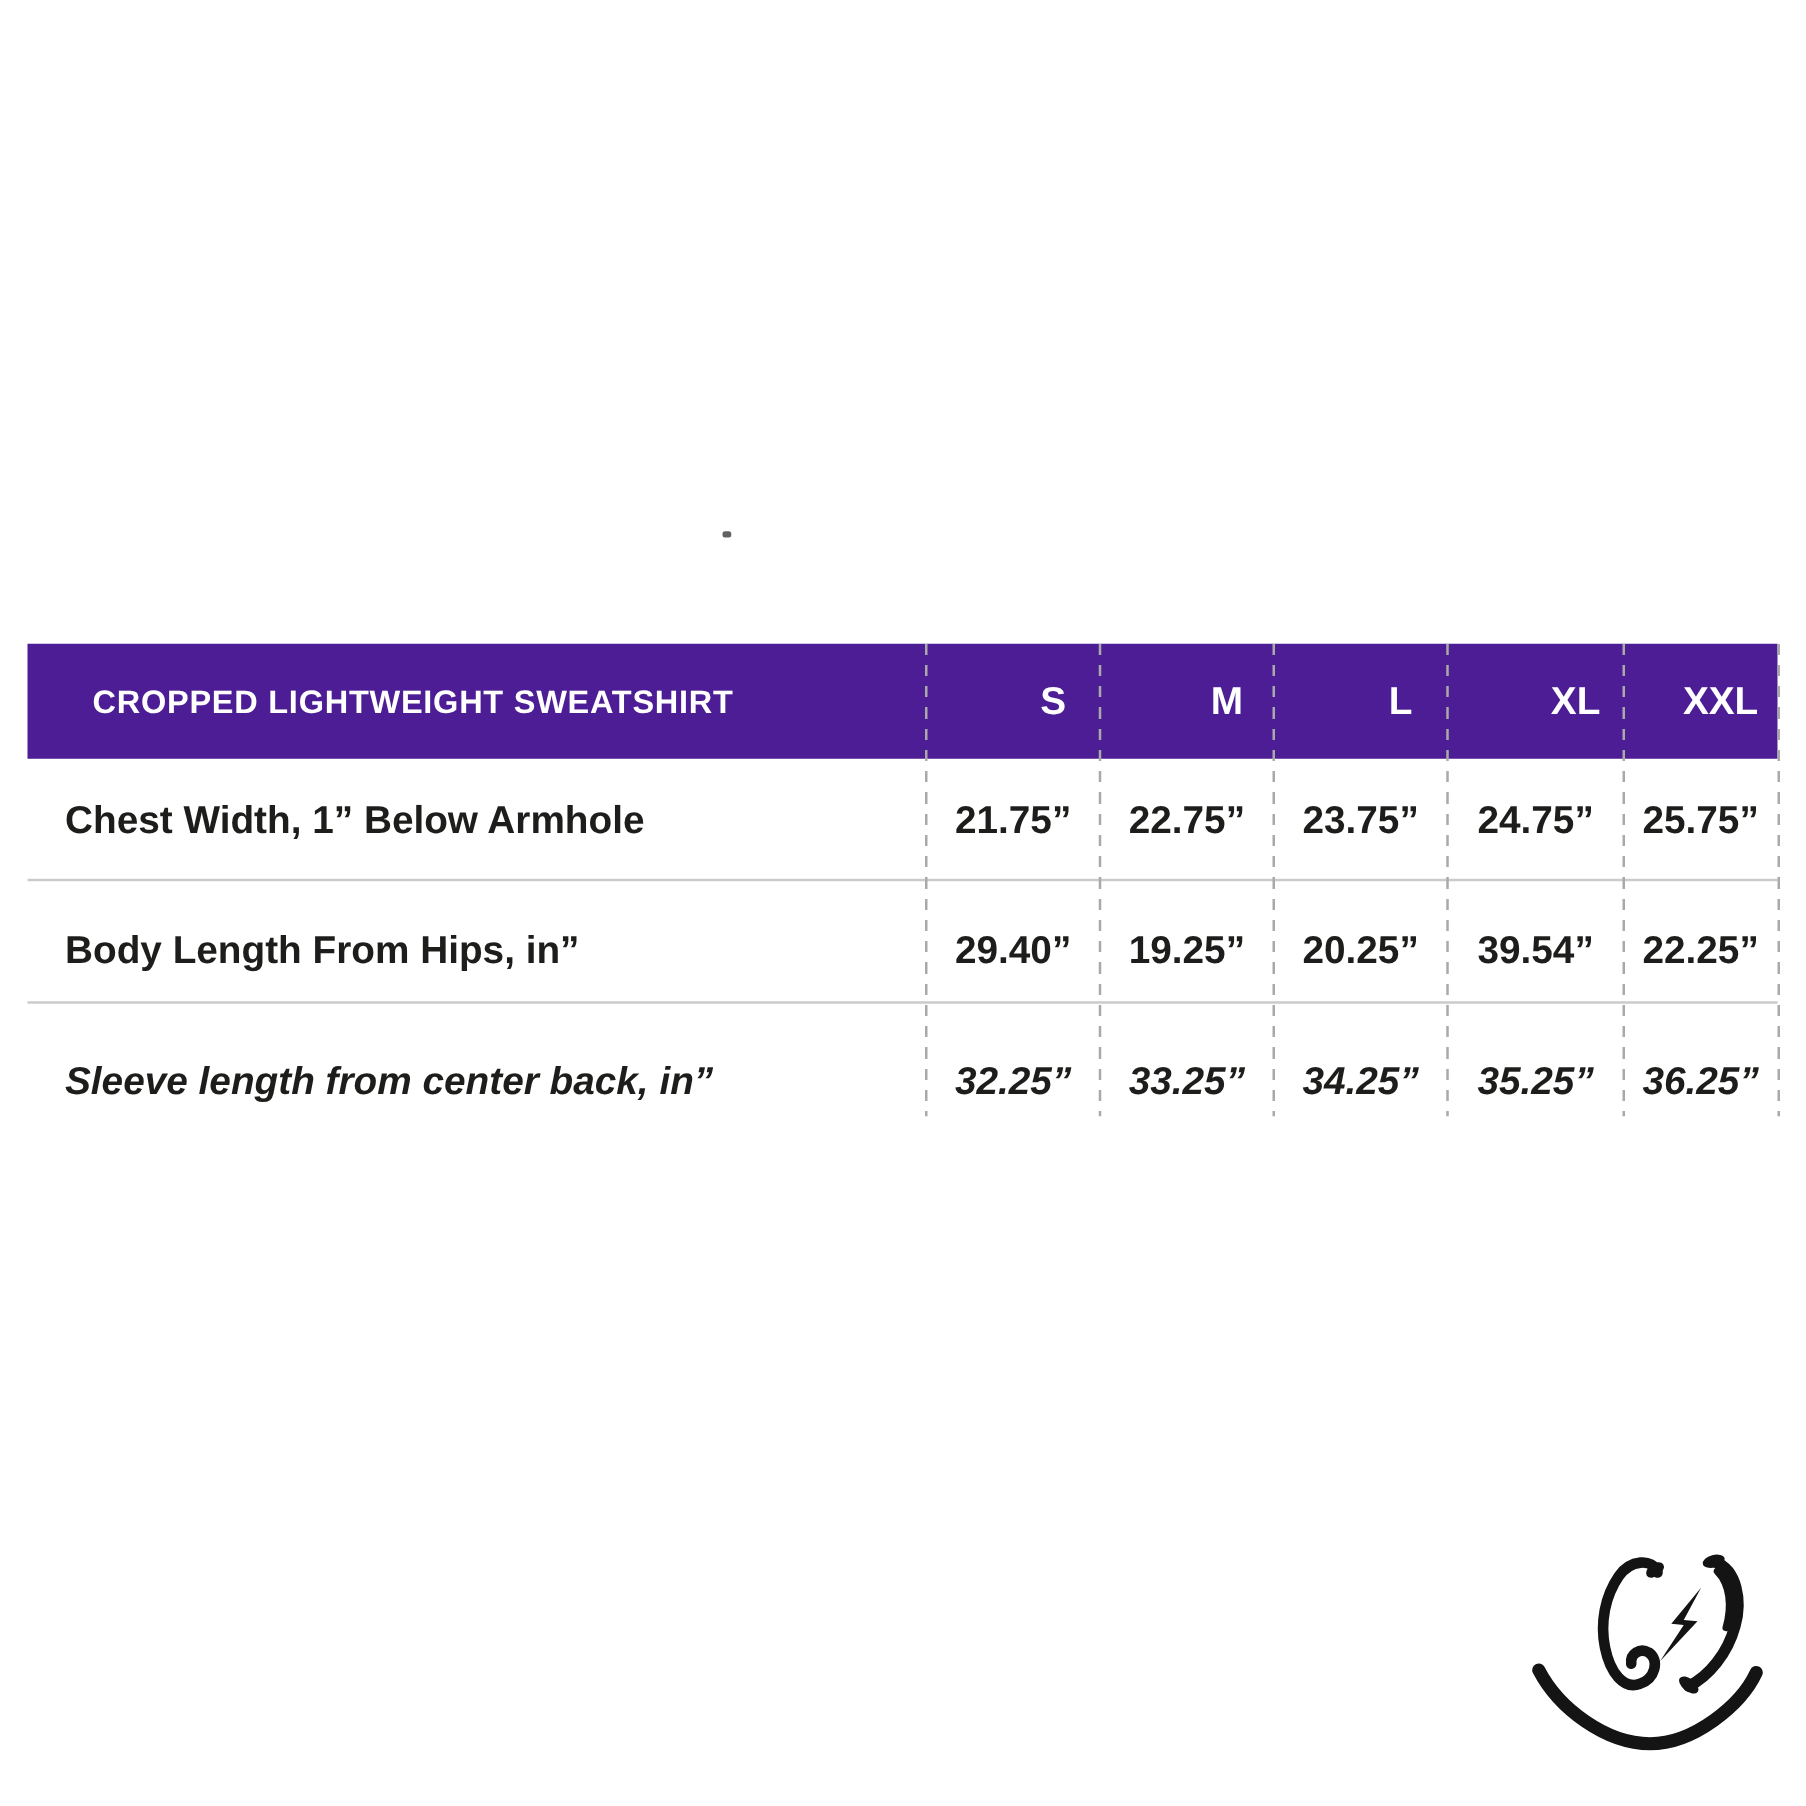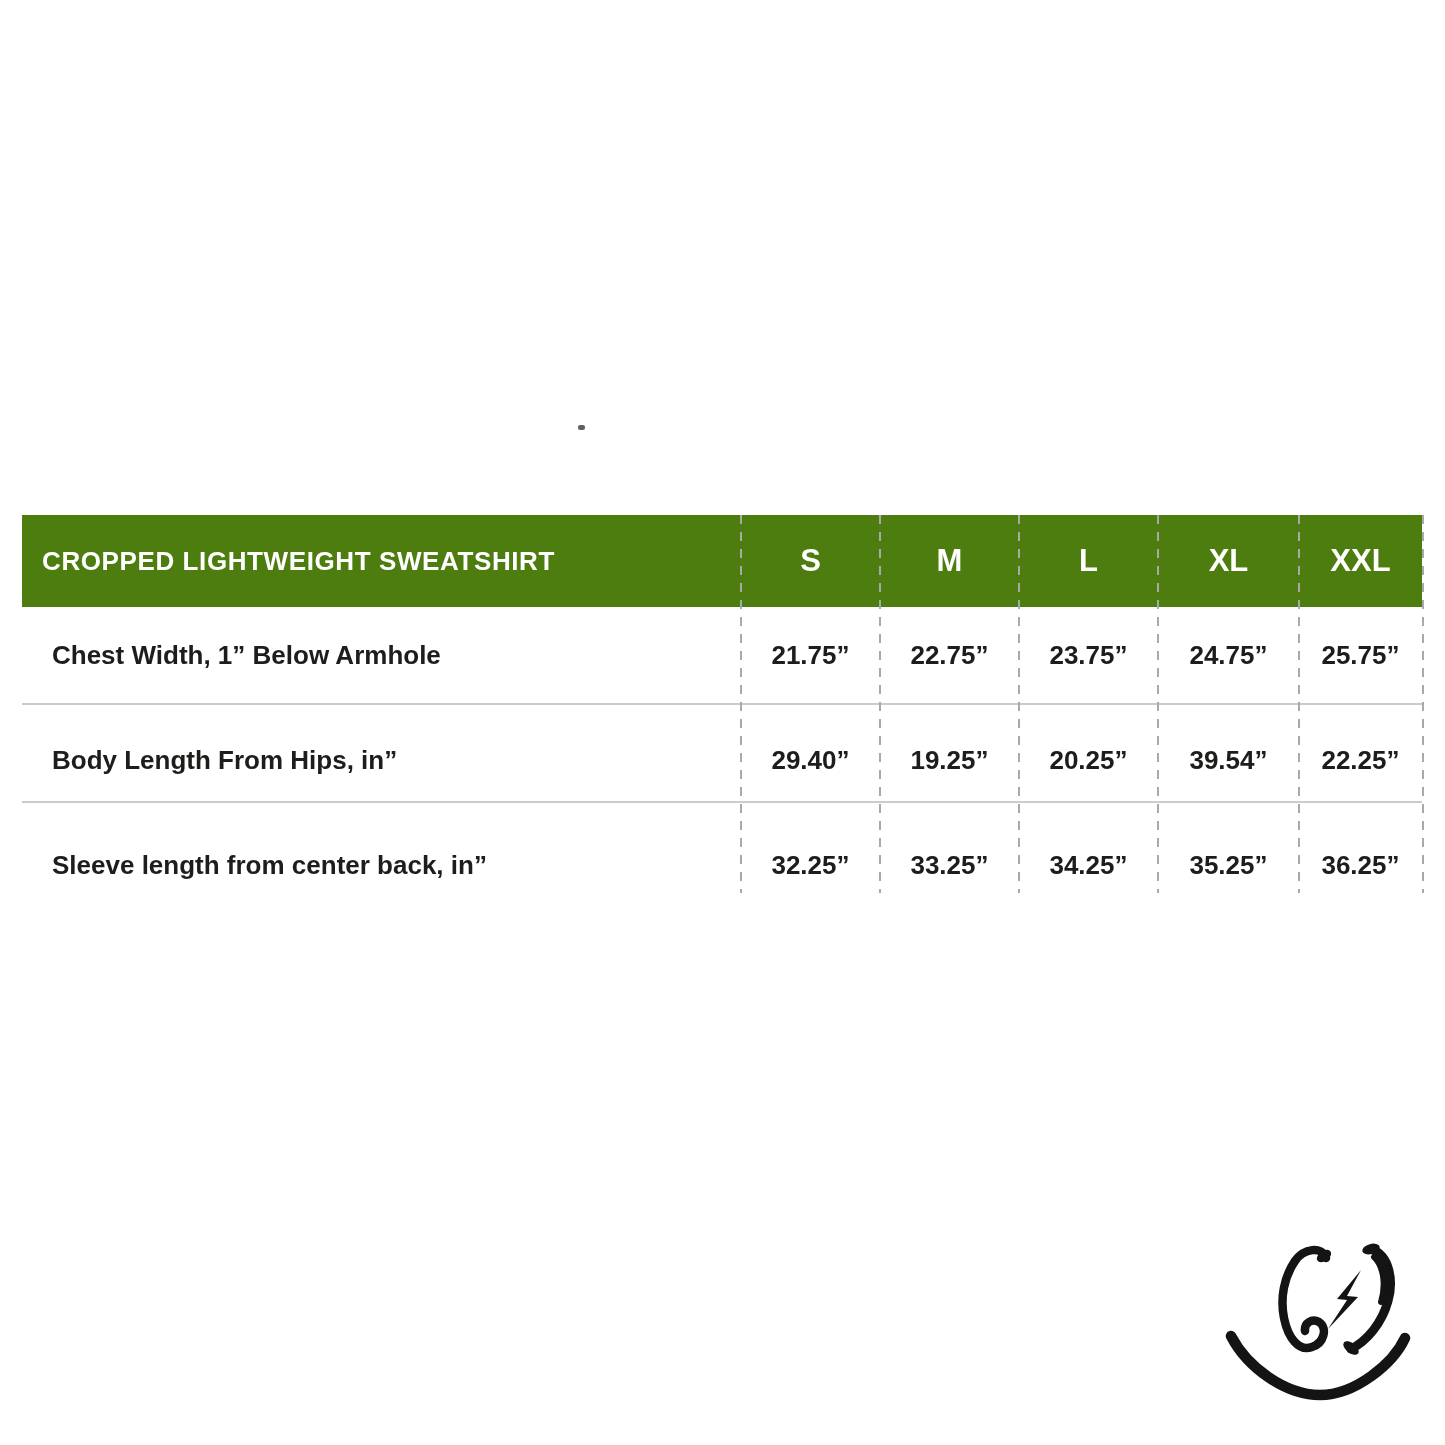--- a/index.html
+++ b/index.html
@@ -2,27 +2,27 @@
 <html><head>
 <meta charset="utf-8">
 <style>
   html,body{margin:0;padding:0;background:#ffffff;}
   .canvas{
     position:relative;width:1445px;height:1445px;background:#ffffff;
     font-family:"Liberation Sans",sans-serif;overflow:hidden;
   }
   .size-table{position:absolute;left:22px;top:515px;width:1400px;}
   .grid-row{display:grid;grid-template-columns:719px 139px 139px 139px 141px 1fr;align-items:center;}
-  .thead{height:92px;background:#4d7c0f;color:#ffffff;}
+  .thead{height:92px;background:#4c1d95;color:#ffffff;padding-left:32px;}
   .thead .title{padding-left:20px;font-size:26px;font-weight:bold;letter-spacing:.6px;}
   .size{font-size:31px;font-weight:bold;text-align:center;}
-  .trow{color:#1d1d1b;font-weight:bold;font-size:26px;}
+  .trow{color:#1d1d1b;font-weight:bold;font-size:31px;}
   .trow.r1{height:97px;}
   .trow.r2{height:112px;}
-  .trow.r3{height:98px;}
+  .trow.r3{height:98px;font-style:italic;}
   .rlabel{padding-left:30px;}
   .val{text-align:center;}
   .hline{position:absolute;left:0;width:1400px;height:2px;background:#cbcbcb;}
   .hline.l1{top:188px;}
   .hline.l2{top:286px;}
   .dash{
     position:absolute;top:0;width:2px;height:378px;
     background:repeating-linear-gradient(to bottom,#a9a9a9 0 9px,transparent 9px 17px);
   }
   .dash.d1{left:718px;}

